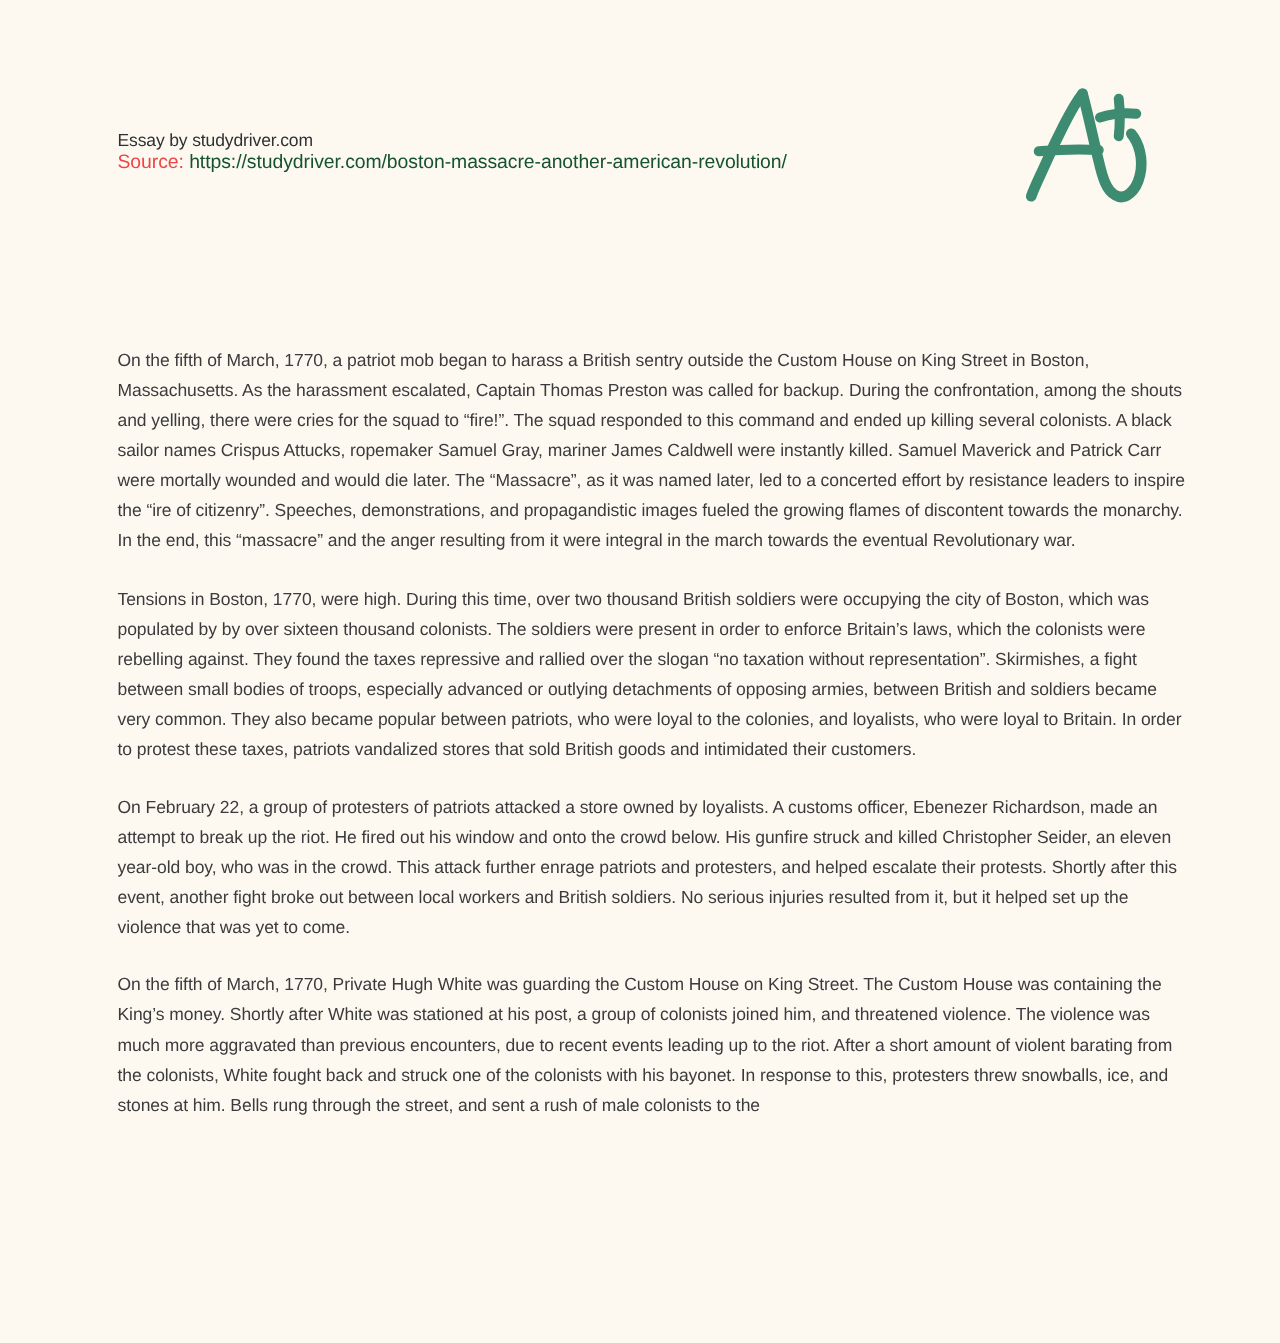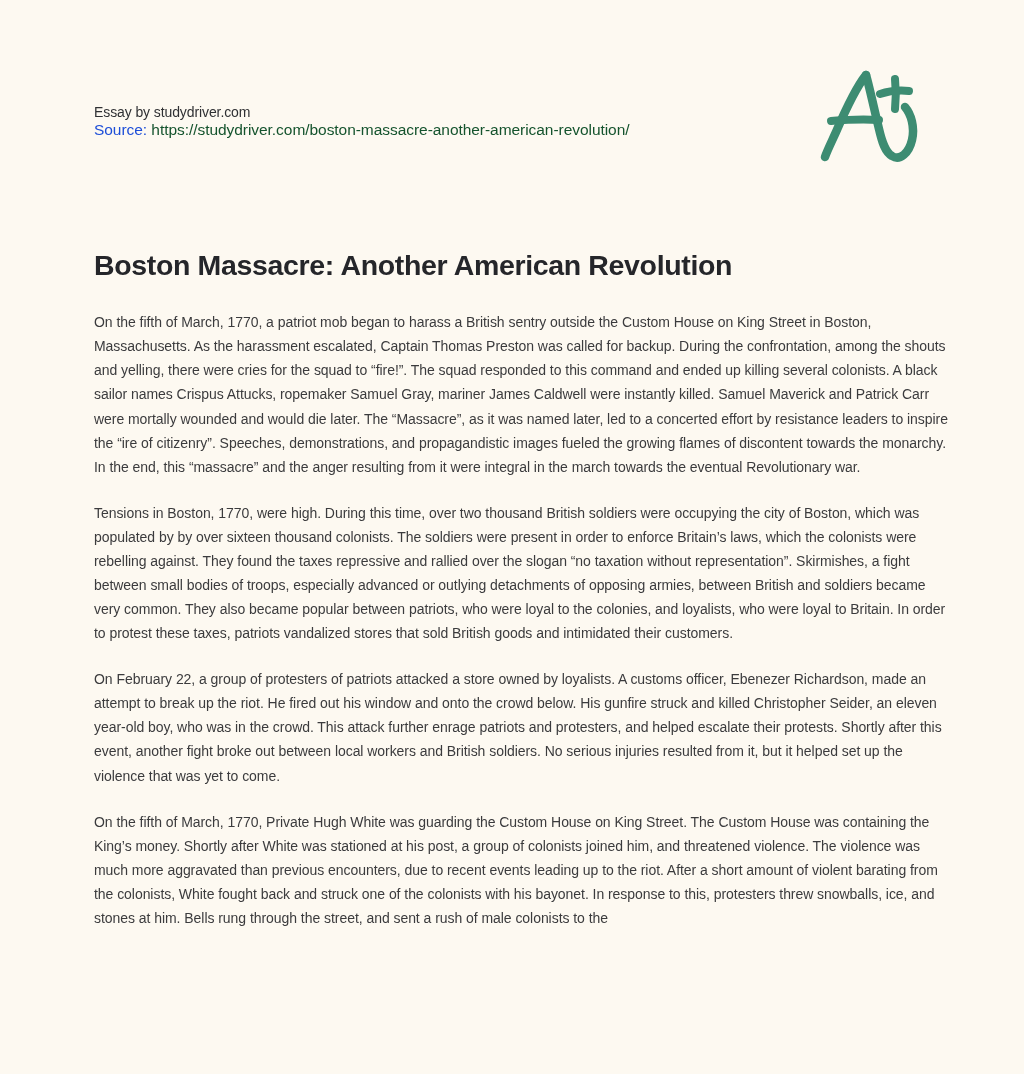--- a/index.html
+++ b/index.html
@@ -47,21 +47,21 @@
   .source-line {
     position: absolute;
     left: 94px;
     top: 121px;
     font-size: 15.5px;
     color: #8a8a8a;
     white-space: nowrap;
     letter-spacing: -0.05px;
   }
   .source-label {
-    color: #1d4ed8;
+    color: #ef4444;
   }
   .source-url {
     color: #14532d;
     text-decoration: none;
   }
 
   
   .logo {
     position: absolute;
     left: 812px;
@@ -130,21 +130,20 @@
 
           <path d="M83 21 C84 30, 84 42, 83 51" stroke-width="8"></path>
         </g>
       </svg>
     </div>
 
   </div>
 
   <div class="article">
 
-    <h1 class="article-title">Boston Massacre: Another American Revolution</h1>
 
     <div class="body-copy">
       <p>On the fifth of March, 1770, a patriot mob began to harass a British sentry outside the Custom House on King Street in Boston, Massachusetts. As the harassment escalated, Captain Thomas Preston was called for backup. During the confrontation, among the shouts and yelling, there were cries for the squad to “fire!”. The squad responded to this command and ended up killing several colonists. A black sailor names Crispus Attucks, ropemaker Samuel Gray, mariner James Caldwell were instantly killed. Samuel Maverick and Patrick Carr were mortally wounded and would die later. The “Massacre”, as it was named later, led to a concerted effort by resistance leaders to inspire the “ire of citizenry”.  Speeches, demonstrations, and propagandistic images fueled the growing flames of discontent towards the monarchy. In the end, this “massacre” and the anger resulting from it were integral in the march towards the eventual Revolutionary war.</p>
       <p> Tensions in Boston, 1770, were high. During this time, over two thousand British soldiers were occupying the city of Boston, which was populated by by over sixteen thousand colonists. The soldiers were present in order to enforce Britain’s laws, which the colonists were rebelling against. They found the taxes repressive and rallied over the slogan “no taxation without representation”. Skirmishes, a fight between small bodies of troops, especially advanced or outlying detachments of opposing armies, between British and soldiers became very common. They also became popular between patriots, who were loyal to the colonies, and loyalists, who were loyal to Britain. In order to protest these taxes, patriots vandalized stores that sold British goods and intimidated their customers.</p>
       <p> On February 22, a group of protesters of patriots attacked a store owned by loyalists. A customs officer, Ebenezer Richardson, made an attempt to break up the riot. He fired out his window and onto the crowd below. His gunfire struck and killed Christopher Seider, an eleven year-old boy, who was in the crowd. This attack further enrage patriots and protesters, and helped escalate their protests. Shortly after this event, another fight broke out between local workers and British soldiers. No serious injuries resulted from it, but it helped set up the violence that was yet to come.</p>
       <p> On the fifth of March, 1770, Private Hugh White was guarding the Custom House on King Street. The Custom House was containing the King’s money. Shortly after White was stationed at his post, a group of colonists joined him, and threatened violence. The violence was much more aggravated than previous encounters, due to recent events leading up to the riot. After a short amount of violent barating from the colonists, White fought back and struck one of the colonists with his bayonet. In response to this, protesters threw snowballs, ice, and stones at him. Bells rung through the street, and sent a rush of male colonists to the</p>
     </div>
 
   </div>
 

